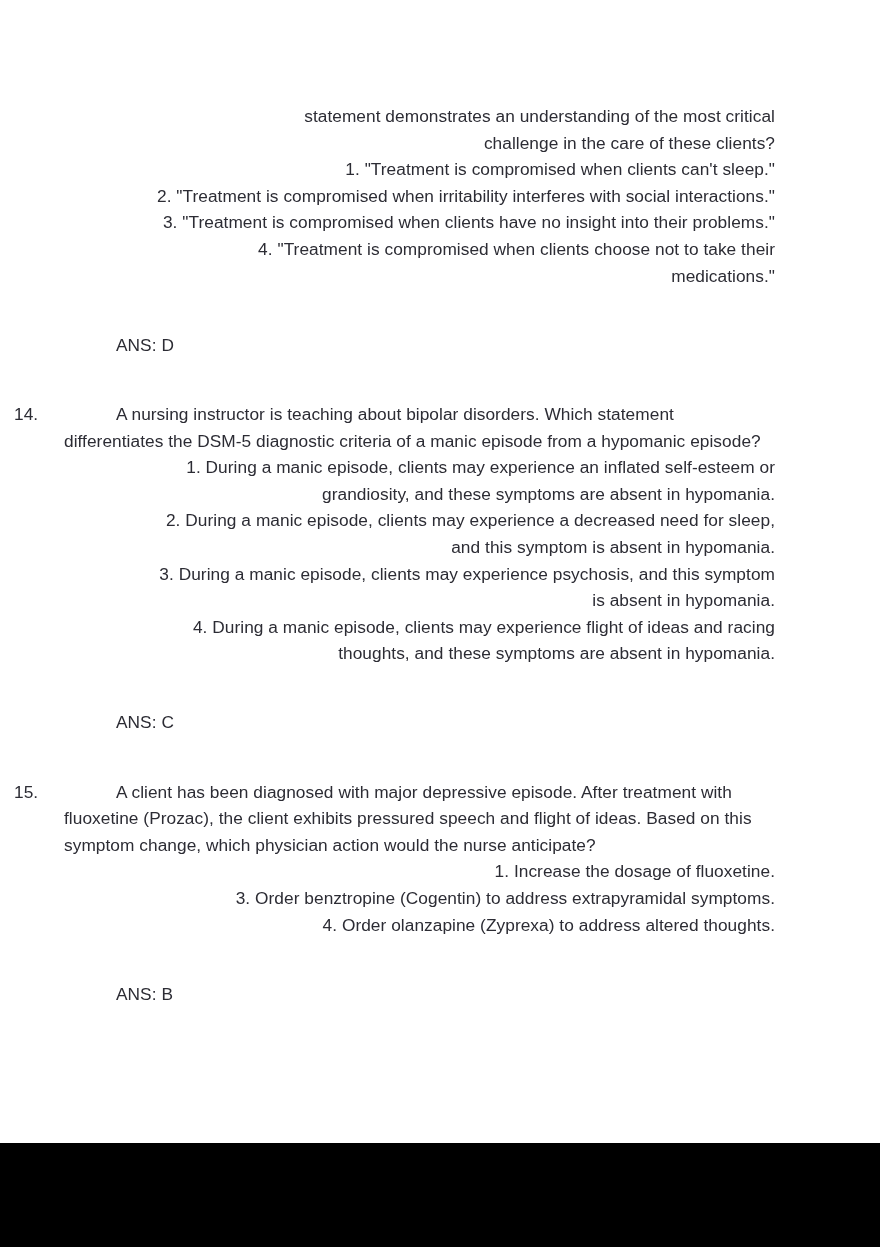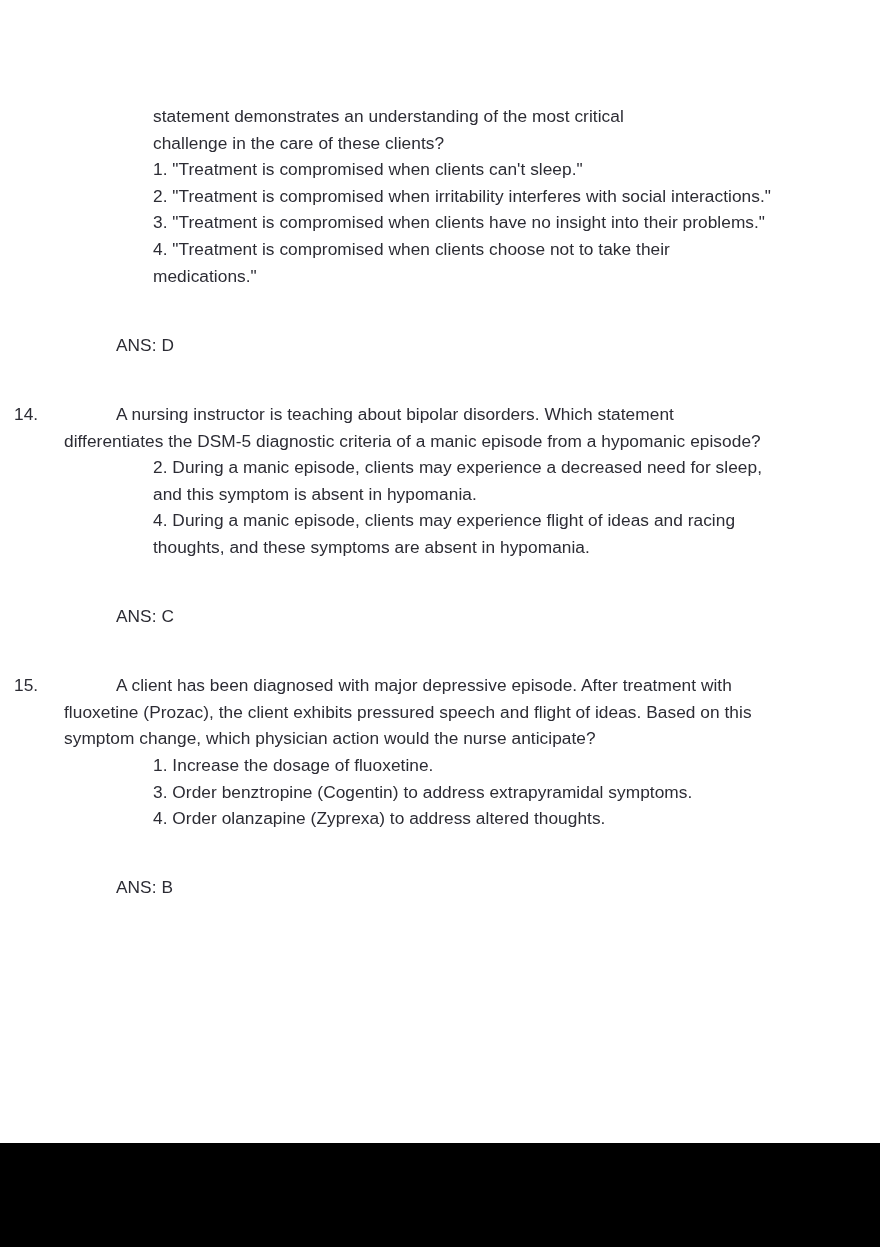--- a/index.html
+++ b/index.html
@@ -39,20 +39,21 @@
     line-height: 26.6px;
     letter-spacing: 0.05px;
     -webkit-font-smoothing: antialiased;
   }
 
   
   .qbody {
     margin: 0;
     padding: 0 105px 0 153px;
     text-indent: 0;
+    text-align: right;
   }
 
   
   .qstem {
     margin: 0;
     padding: 0 105px 0 64px;
     text-indent: -25px;
   }
   .qnum {
     display: inline-block;
@@ -99,21 +100,23 @@
     <div class="spacer-sm"></div>
 
     <p class="txt ans">ANS: D</p>
 
     <div class="spacer-sm"></div>
 
     <div>
       <p class="txt qstem">
         <span class="qnum">14.</span><span class="qtab"></span><span>A nursing instructor is teaching about bipolar disorders. Which statement differentiates the DSM-5 diagnostic criteria of a manic episode from a hypomanic episode?</span>
       </p>
+      <p class="txt qbody">1. During a manic episode, clients may experience an inflated self-esteem or grandiosity, and these symptoms are absent in hypomania.</p>
       <p class="txt qbody">2. During a manic episode, clients may experience a decreased need for sleep, and this symptom is absent in hypomania.</p>
+      <p class="txt qbody">3. During a manic episode, clients may experience psychosis, and this symptom is absent in hypomania.</p>
       <p class="txt qbody">4. During a manic episode, clients may experience flight of ideas and racing thoughts, and these symptoms are absent in hypomania.</p>
     </div>
 
     <div class="spacer-sm"></div>
 
     <p class="txt ans">ANS: C</p>
 
     <div class="spacer-sm"></div>
 
     <div>

